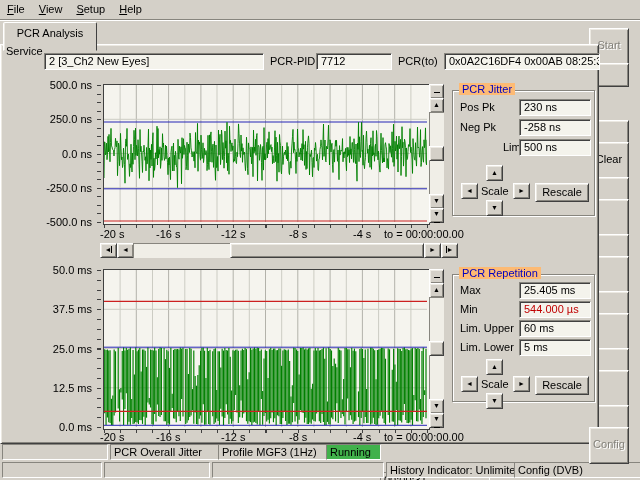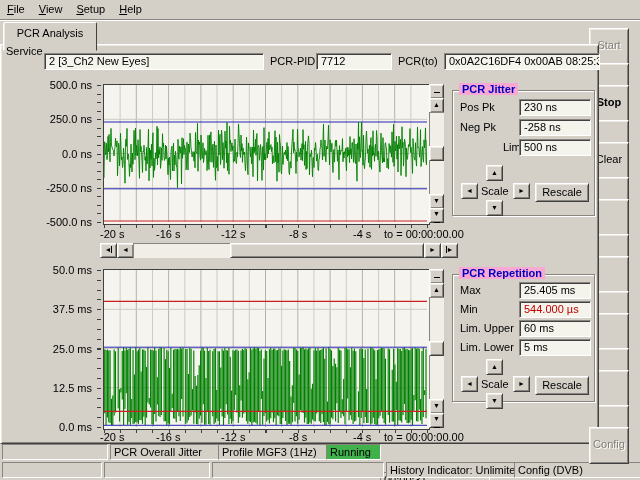--- a/index.html
+++ b/index.html
@@ -11,21 +11,21 @@
      box-shadow:inset 1px 1px 0 #ece9e2, inset -1px -1px 0 #87857e;}
   
   .s{background:#f4f3ec;border:1px solid;border-color:#87857e #ffffff #ffffff #87857e;
      box-shadow:inset 1px 1px 0 #404040;}
   .cell{background:#d4d0c8;border:1px solid;border-color:#87857e #ffffff #ffffff #87857e;}
   .menu-item{display:inline-block;padding:3px 7px 3px 7px;cursor:default;}
   .menu-item::first-letter{text-decoration:underline;}
   .tab{position:absolute;background:#d4d0c8;border:1px solid;border-color:#ffffff #404040 transparent #ffffff;
        box-shadow:inset 1px 0 0 #ece9e2;border-radius:2px 2px 0 0;text-align:center;padding-top:4px;}
   .groupbox{position:absolute;border:1px solid #87857e;box-shadow:inset 1px 1px 0 #ffffff,1px 1px 0 #ffffff;}
-  .gb-title{position:absolute;top:-8px;left:6px;background:#f9a8d4;padding:0 3px;font-weight:bold;color:#0000c0;}
+  .gb-title{position:absolute;top:-8px;left:6px;background:#fdba74;padding:0 3px;font-weight:normal;color:#0000c0;}
   .flabel{position:absolute;line-height:17px;}
   .fval{position:absolute;height:15px;line-height:15px;padding-left:4px;}
   .ylab{position:absolute;width:66px;text-align:right;line-height:12px;}
   .xlab{position:absolute;line-height:11px;white-space:nowrap;}
   .sbtn{position:absolute;left:589px;width:38px;text-align:center;cursor:default;}
   .disabled{color:#84827b;text-shadow:1px 1px 0 #fff;}
   .arrowbtn{position:absolute;width:15px;height:14px;font-size:7px;line-height:13px;text-align:center;padding:0;cursor:pointer;}
   .sb-btn{position:absolute;font-size:7px;text-align:center;cursor:pointer;}
   .plot{position:absolute;border:1px solid #404040;background:#f5f4ee;}
   .ticksx{position:absolute;height:4px;background:repeating-linear-gradient(to right,#404040 0 1px,transparent 1px 16.15px);}
@@ -438,21 +438,20 @@
     <div class="r arrowbtn" style="left:33px;top:84px;"><span>▲</span></div>
     <div class="r arrowbtn" style="left:8px;top:101px;"><span>◄</span></div>
     <div class="flabel" style="left:28px;top:101px;">Scale</div>
     <div class="r arrowbtn" style="left:60px;top:101px;"><span>►</span></div>
     <div class="r arrowbtn" style="left:33px;top:118px;"><span>▼</span></div>
     <div class="r" style="position:absolute;left:82px;top:101px;width:52px;height:17px;text-align:center;line-height:16px;cursor:pointer;">Rescale</div>
   </div>
 
   <div class="sbtn r" style="top:28px;height:35px;line-height:33px;"><span class="disabled">Start</span></div>
   <div class="sbtn r" style="top:63px;height:22px;"></div>
-  <div class="sbtn r" style="top:85px;height:35px;line-height:33px;font-weight:bold;">Stop</div>
   <div class="sbtn r" style="top:120px;height:22px;"></div>
   <div class="sbtn r" style="top:142px;height:35px;line-height:33px;">Clear</div>
   <div class="sbtn r" style="top:177px;height:22px;"></div>
   <div class="sbtn r" style="top:199px;height:35px;"></div>
   <div class="sbtn r" style="top:234px;height:22px;"></div>
   <div class="sbtn r" style="top:256px;height:35px;"></div>
   <div class="sbtn r" style="top:291px;height:22px;"></div>
   <div class="sbtn r" style="top:313px;height:35px;"></div>
   <div class="sbtn r" style="top:348px;height:22px;"></div>
   <div class="sbtn r" style="top:370px;height:35px;"></div>

